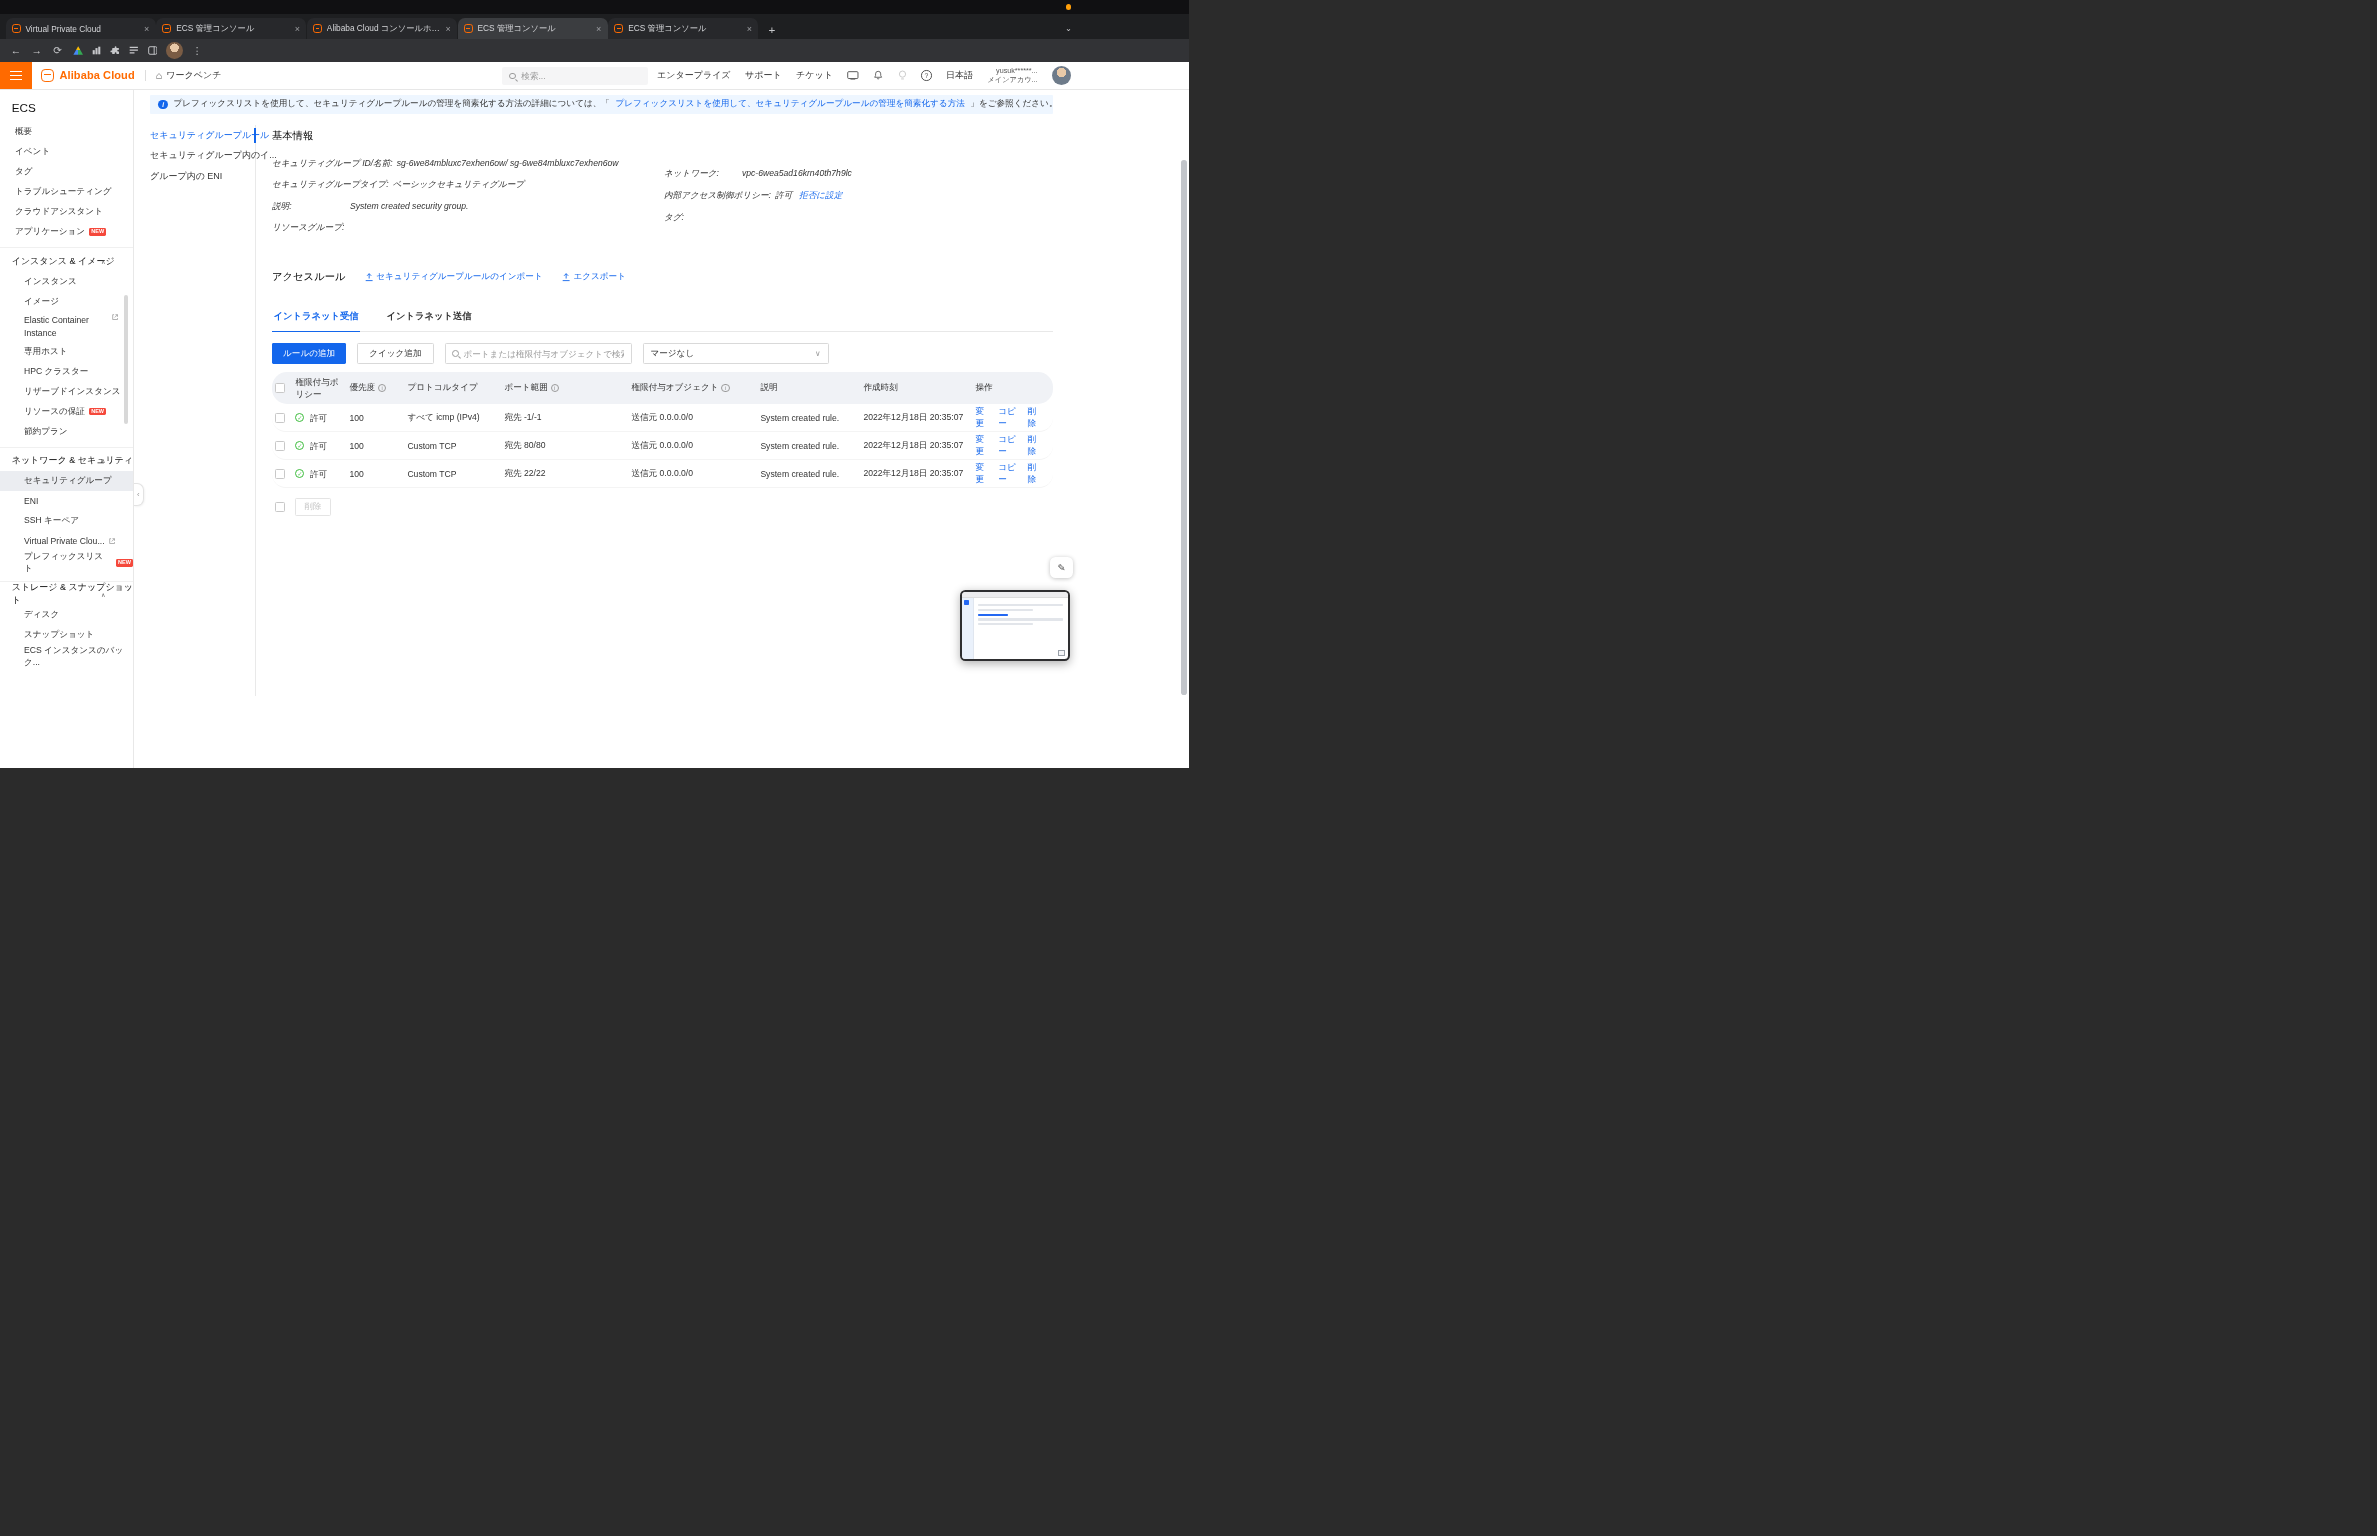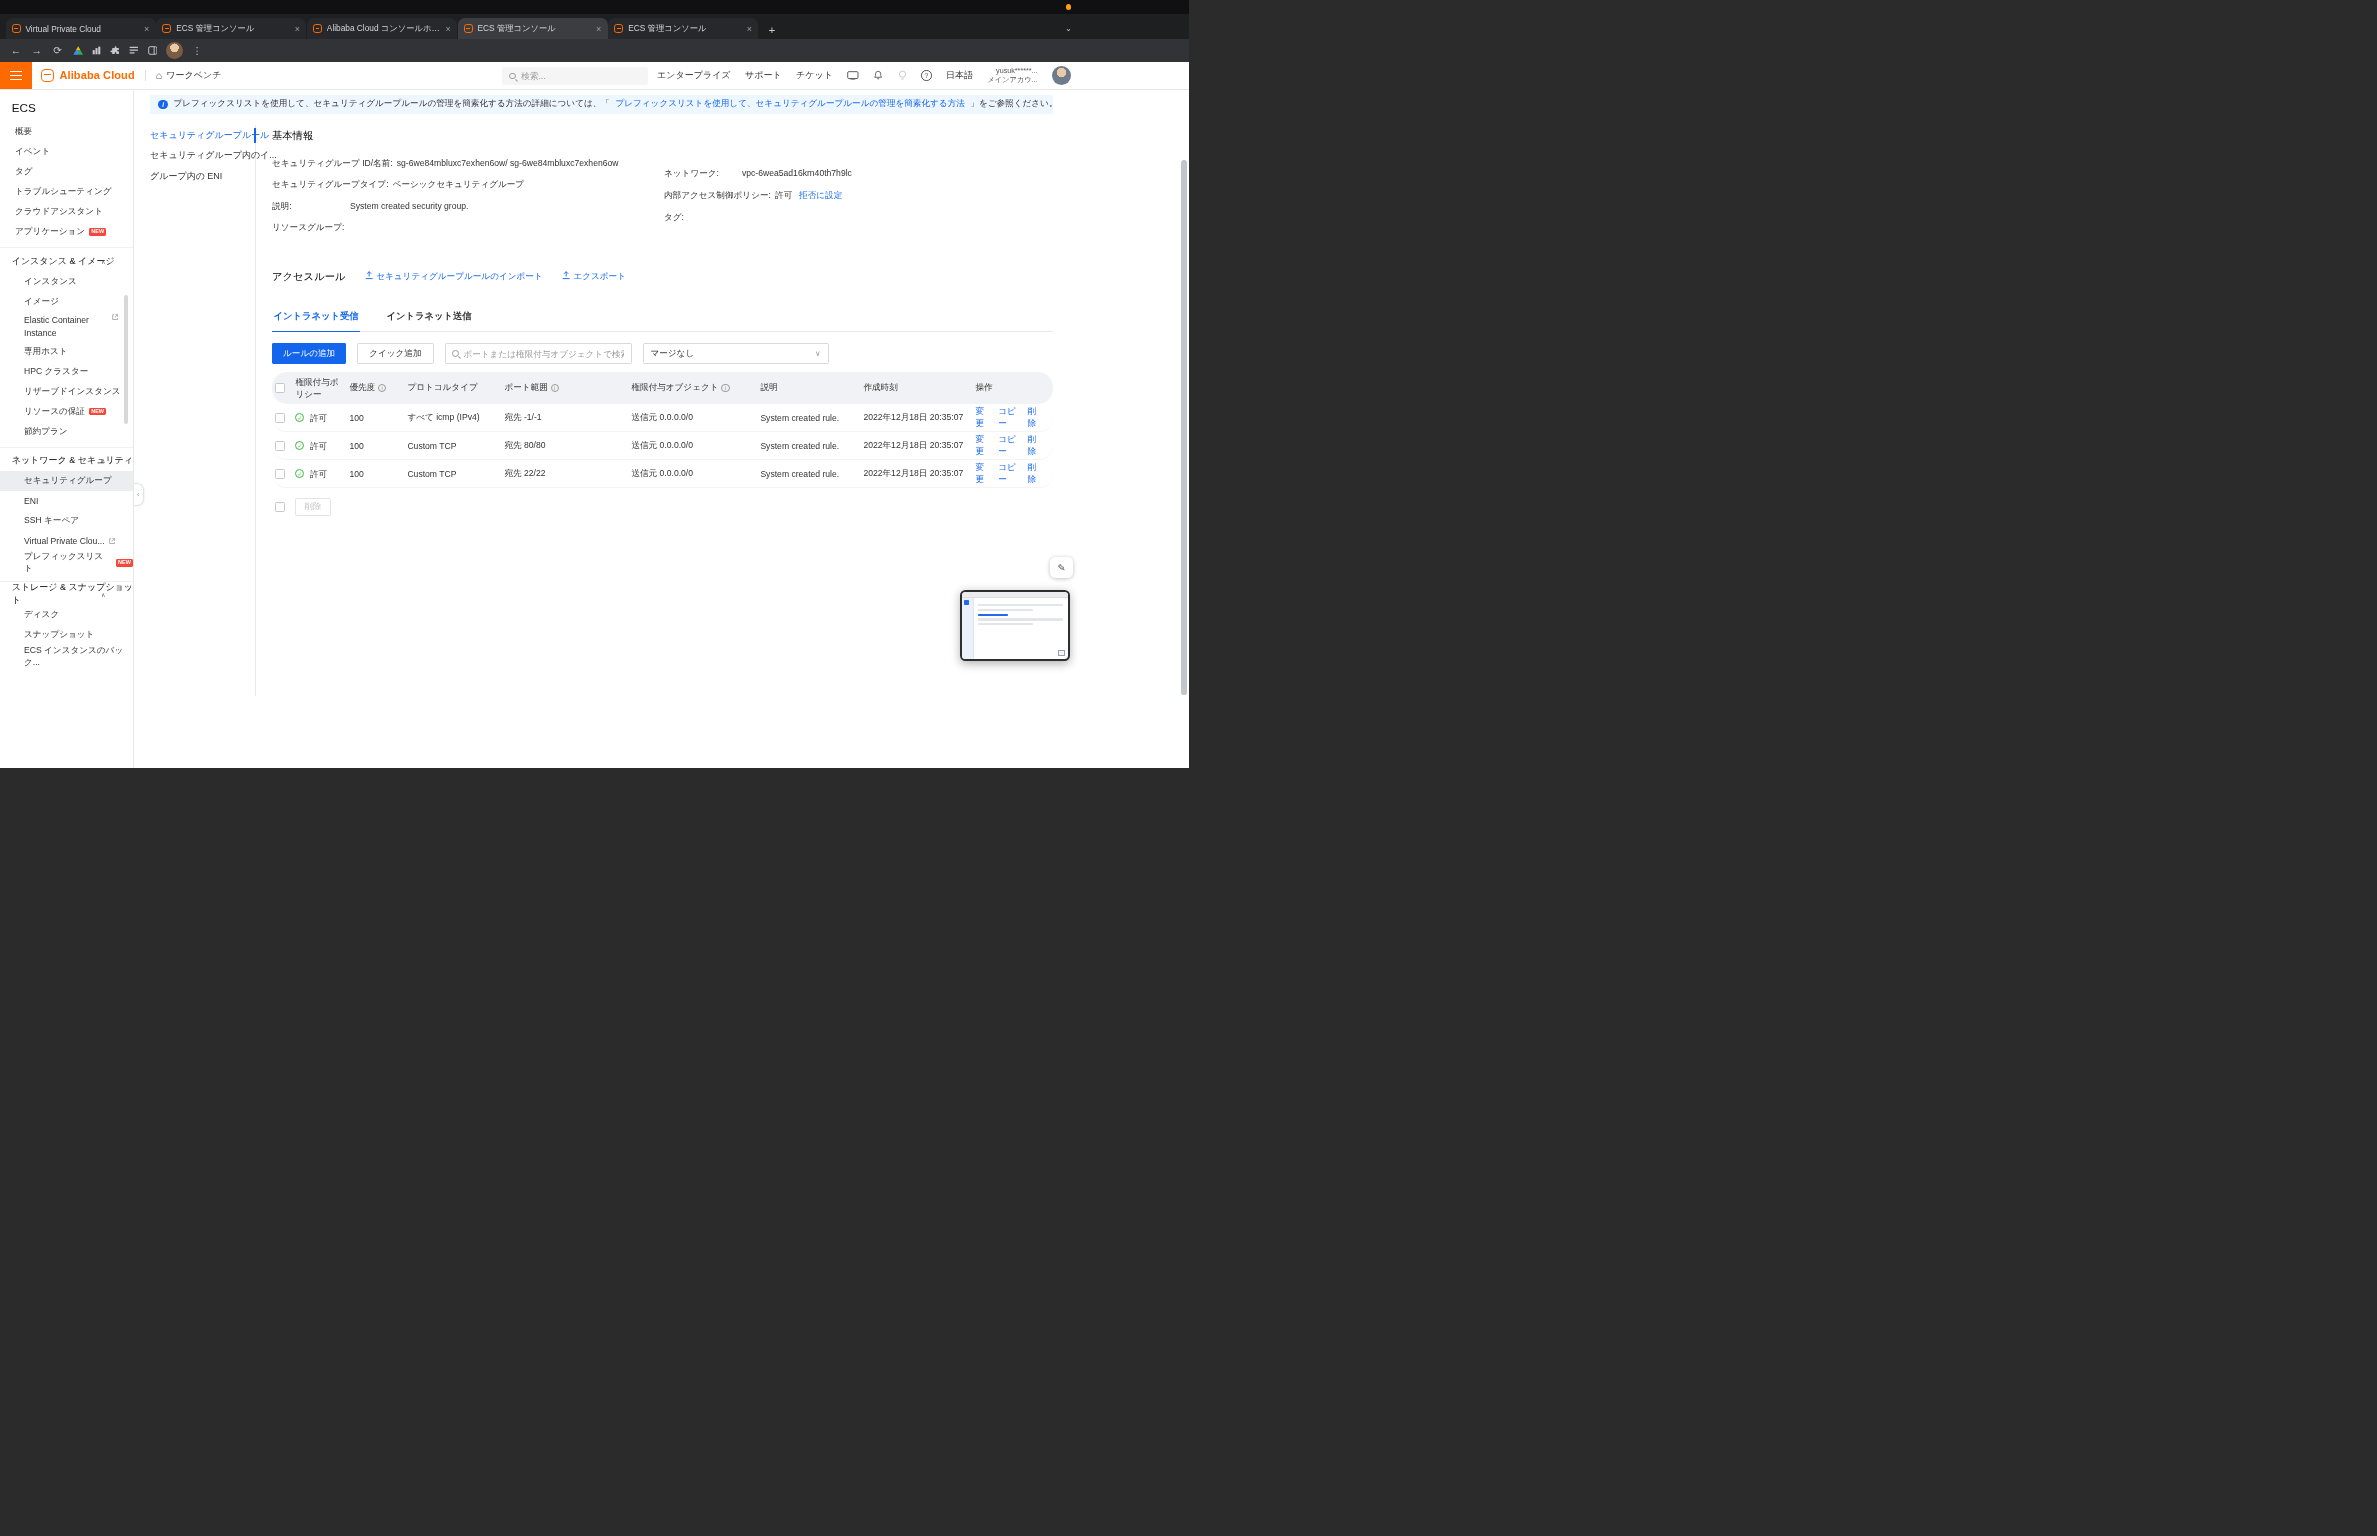--- a/index.html
+++ b/index.html
@@ -85,28 +85,28 @@
   .subnav { width:122px; flex:none; border-right:0.7px solid #e9e9e9; padding-left:16px; min-height:571px; }
   .sn-item { height:20.6px; display:flex; align-items:center; font-size:9px; color:#333; position:relative; cursor:pointer; white-space:nowrap; }
   .sn-item.active { color:#1366ec; }
   .sn-item.active::after { content:""; position:absolute; right:-0.7px; top:2.8px; bottom:2.8px; width:1.4px; background:#1366ec; }
 
   .main { flex:1; padding-left:16px; min-width:0; padding-top:4.1px; }
   .sec-title { font-size:10.3px; color:#000; font-weight:500; }
   .info-grid { display:flex; margin-top:13.8px; }
   .info-col-l { width:392px; flex:none; display:flex; flex-direction:column; gap:8.6px; }
   .info-col-r { flex:1; display:flex; flex-direction:column; gap:8.6px;justify-content:center; }
-  .f-row { font-size:8.6px; color:#333; line-height:13px; display:flex; }
+  .f-row { font-size:8.6px; color:#333; line-height:13px; display:flex;font-style:italic; }
   .f-label { min-width:78px; padding-right:4.1px; flex:none; }
   .f-label.wide { min-width:78px; }
   .f-val { color:#333; }
   .f-link { color:#1366ec; margin-left:6.9px; cursor:pointer; }
 
   .access-head { display:flex; align-items:center; margin-top:36px; gap:19px; }
-  .exp-link { display:flex; align-items:flex-start; gap:3.4px; font-size:8.6px; color:#1366ec; cursor:pointer; }
+  .exp-link { display:flex; align-items:center; gap:3.4px; font-size:8.6px; color:#1366ec; cursor:pointer; }
 
   .tabs2 { display:flex; gap:25px; margin-top:26px; border-bottom:0.7px solid #e8e8e8; width:781px;font-weight:bold; }
   .t2 { font-size:9.3px; color:#333; padding:0 1.4px 7.6px; cursor:pointer; }
   .t2.active { color:#1366ec; border-bottom:1.4px solid #1366ec; margin-bottom:-0.7px; }
 
   .controls { display:flex; align-items:center; gap:11px; margin-top:11px; }
   .btn-primary { height:20.6px; background:#1366ec; color:#fff; font-size:8.6px; border:none; border-radius:1.4px; padding:0 11px; cursor:pointer; font-family:inherit; }
   .btn { height:20.6px; background:#fff; color:#333; font-size:8.6px; border:0.7px solid #d9d9d9; border-radius:1.4px; padding:0 11px; cursor:pointer; font-family:Liberation Serif, serif; }
   .search-box { width:187px; height:20.6px; border:0.7px solid #d9d9d9; border-radius:1.4px; display:flex; align-items:center; padding:0 6.2px; gap:4.8px; }
   .search-box input { border:none; outline:none; font-size:8.6px; width:100%; color:#333; font-family:inherit; }

